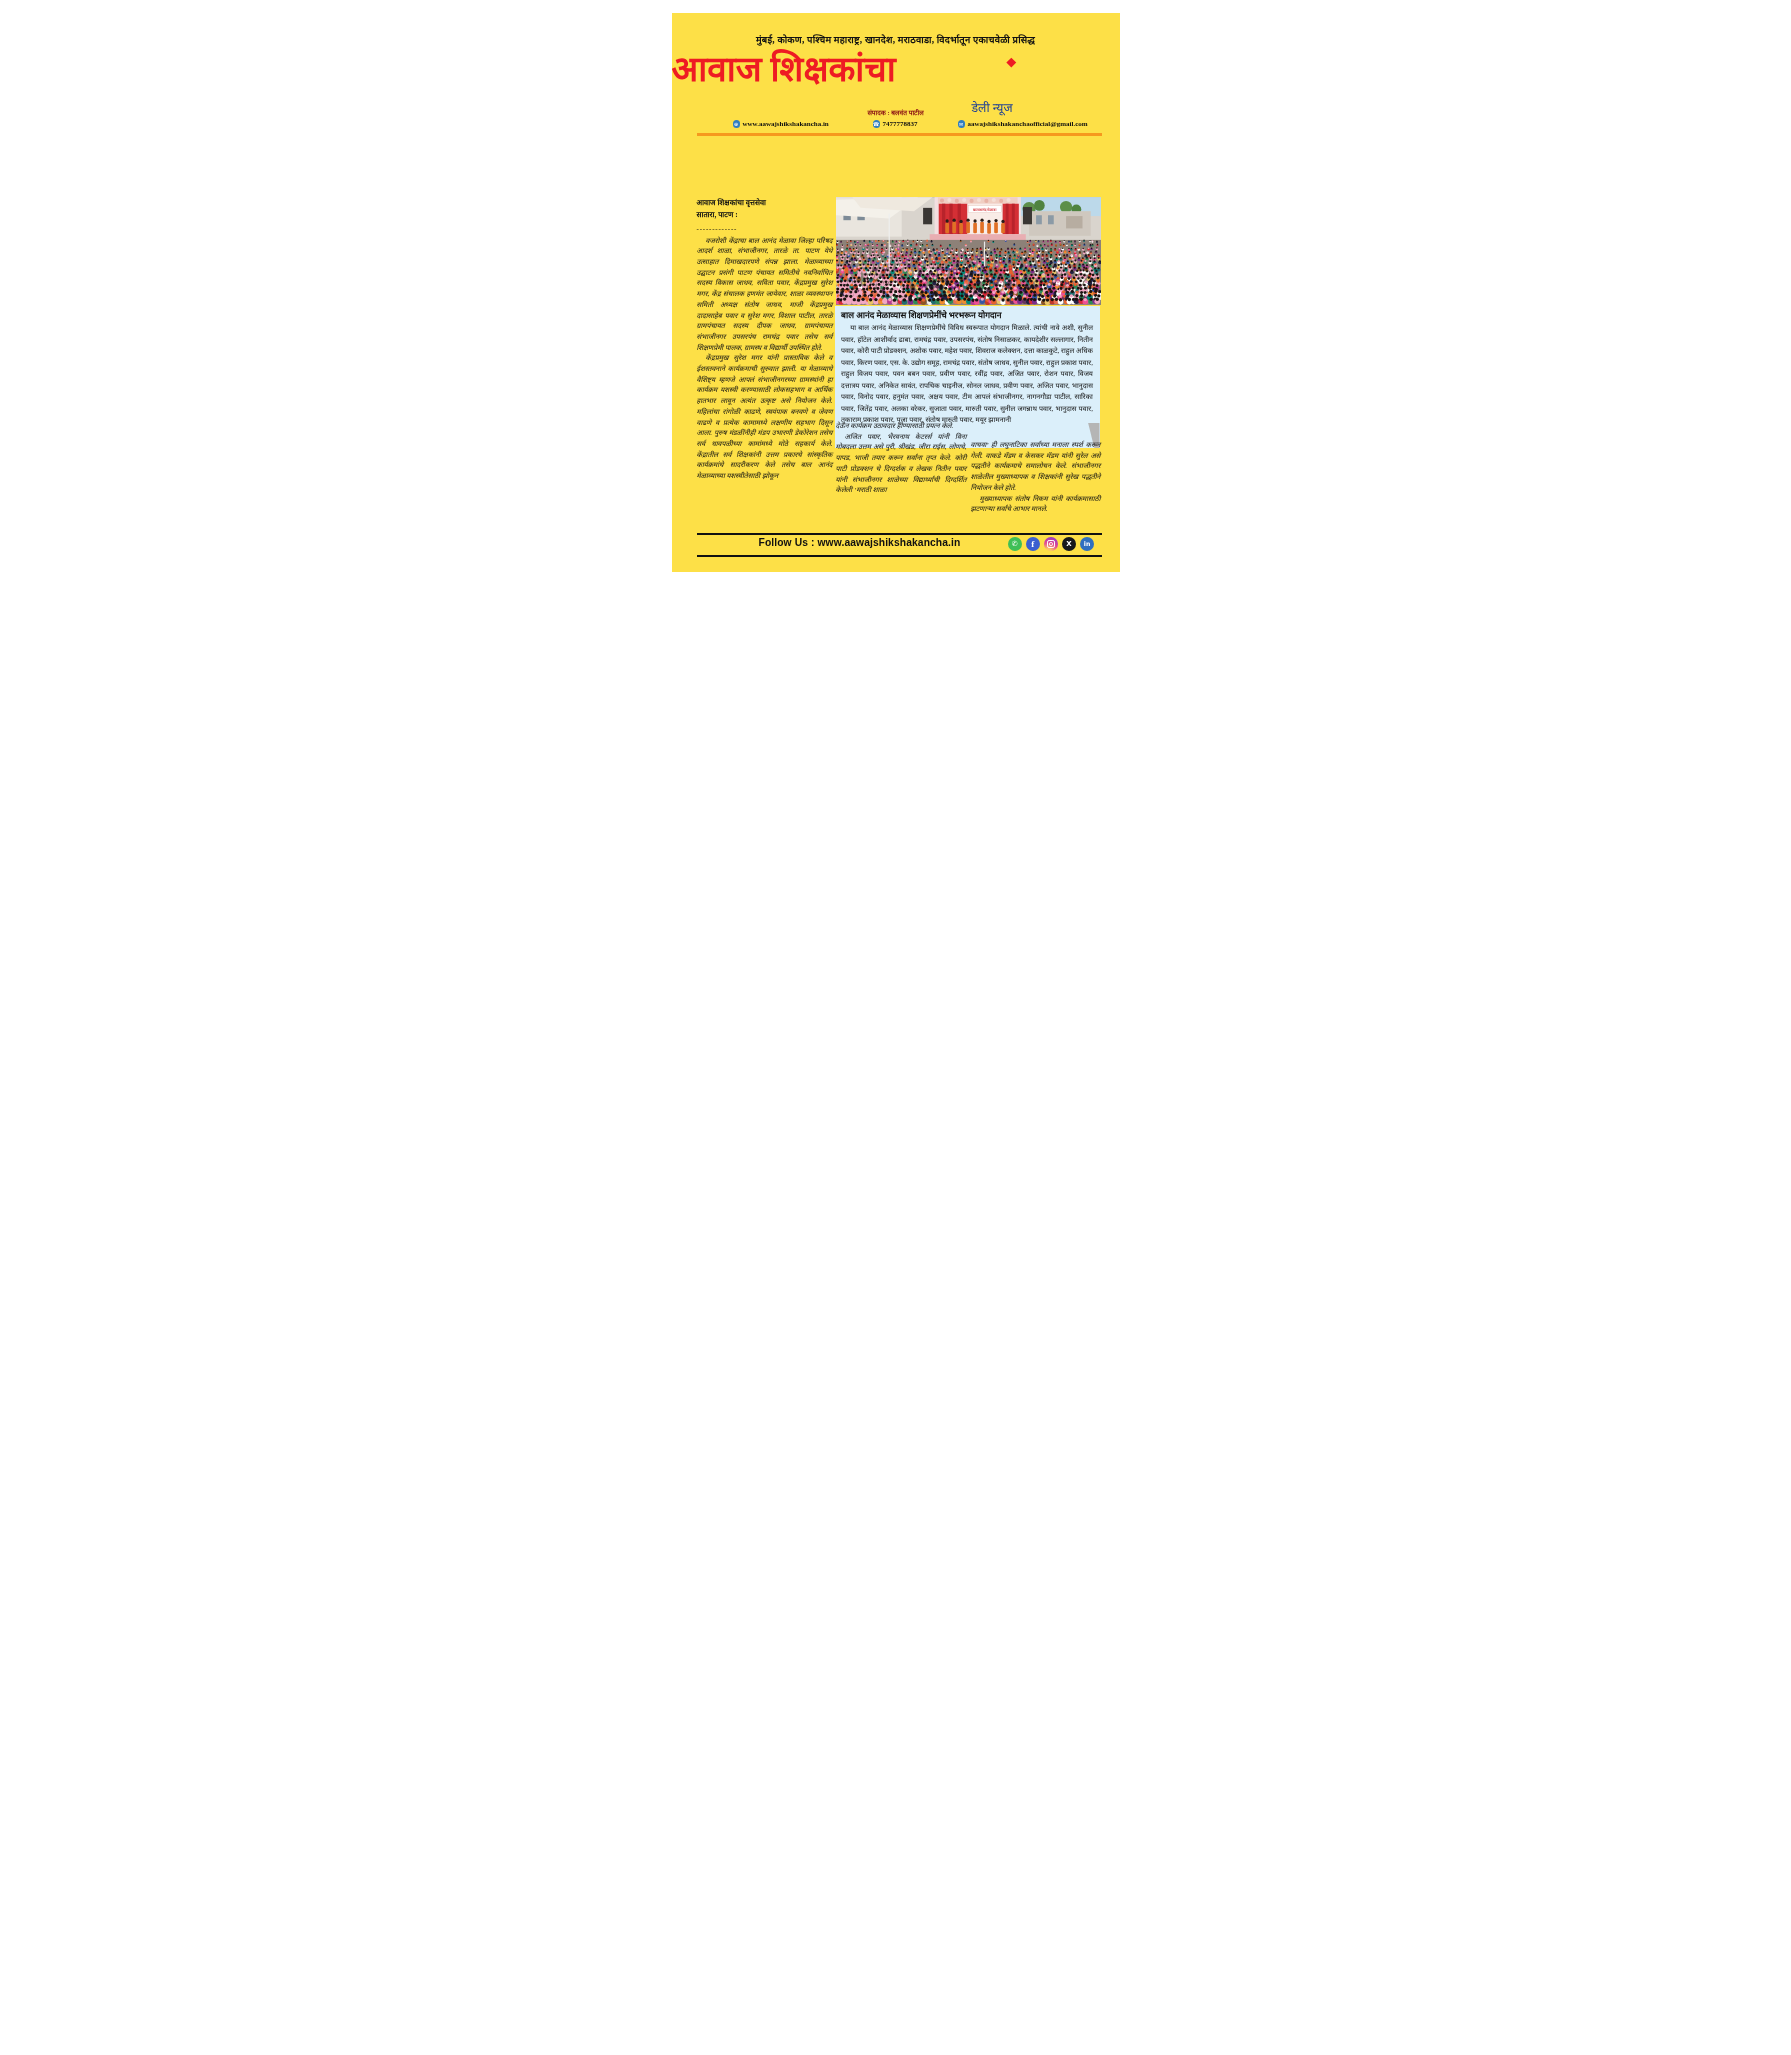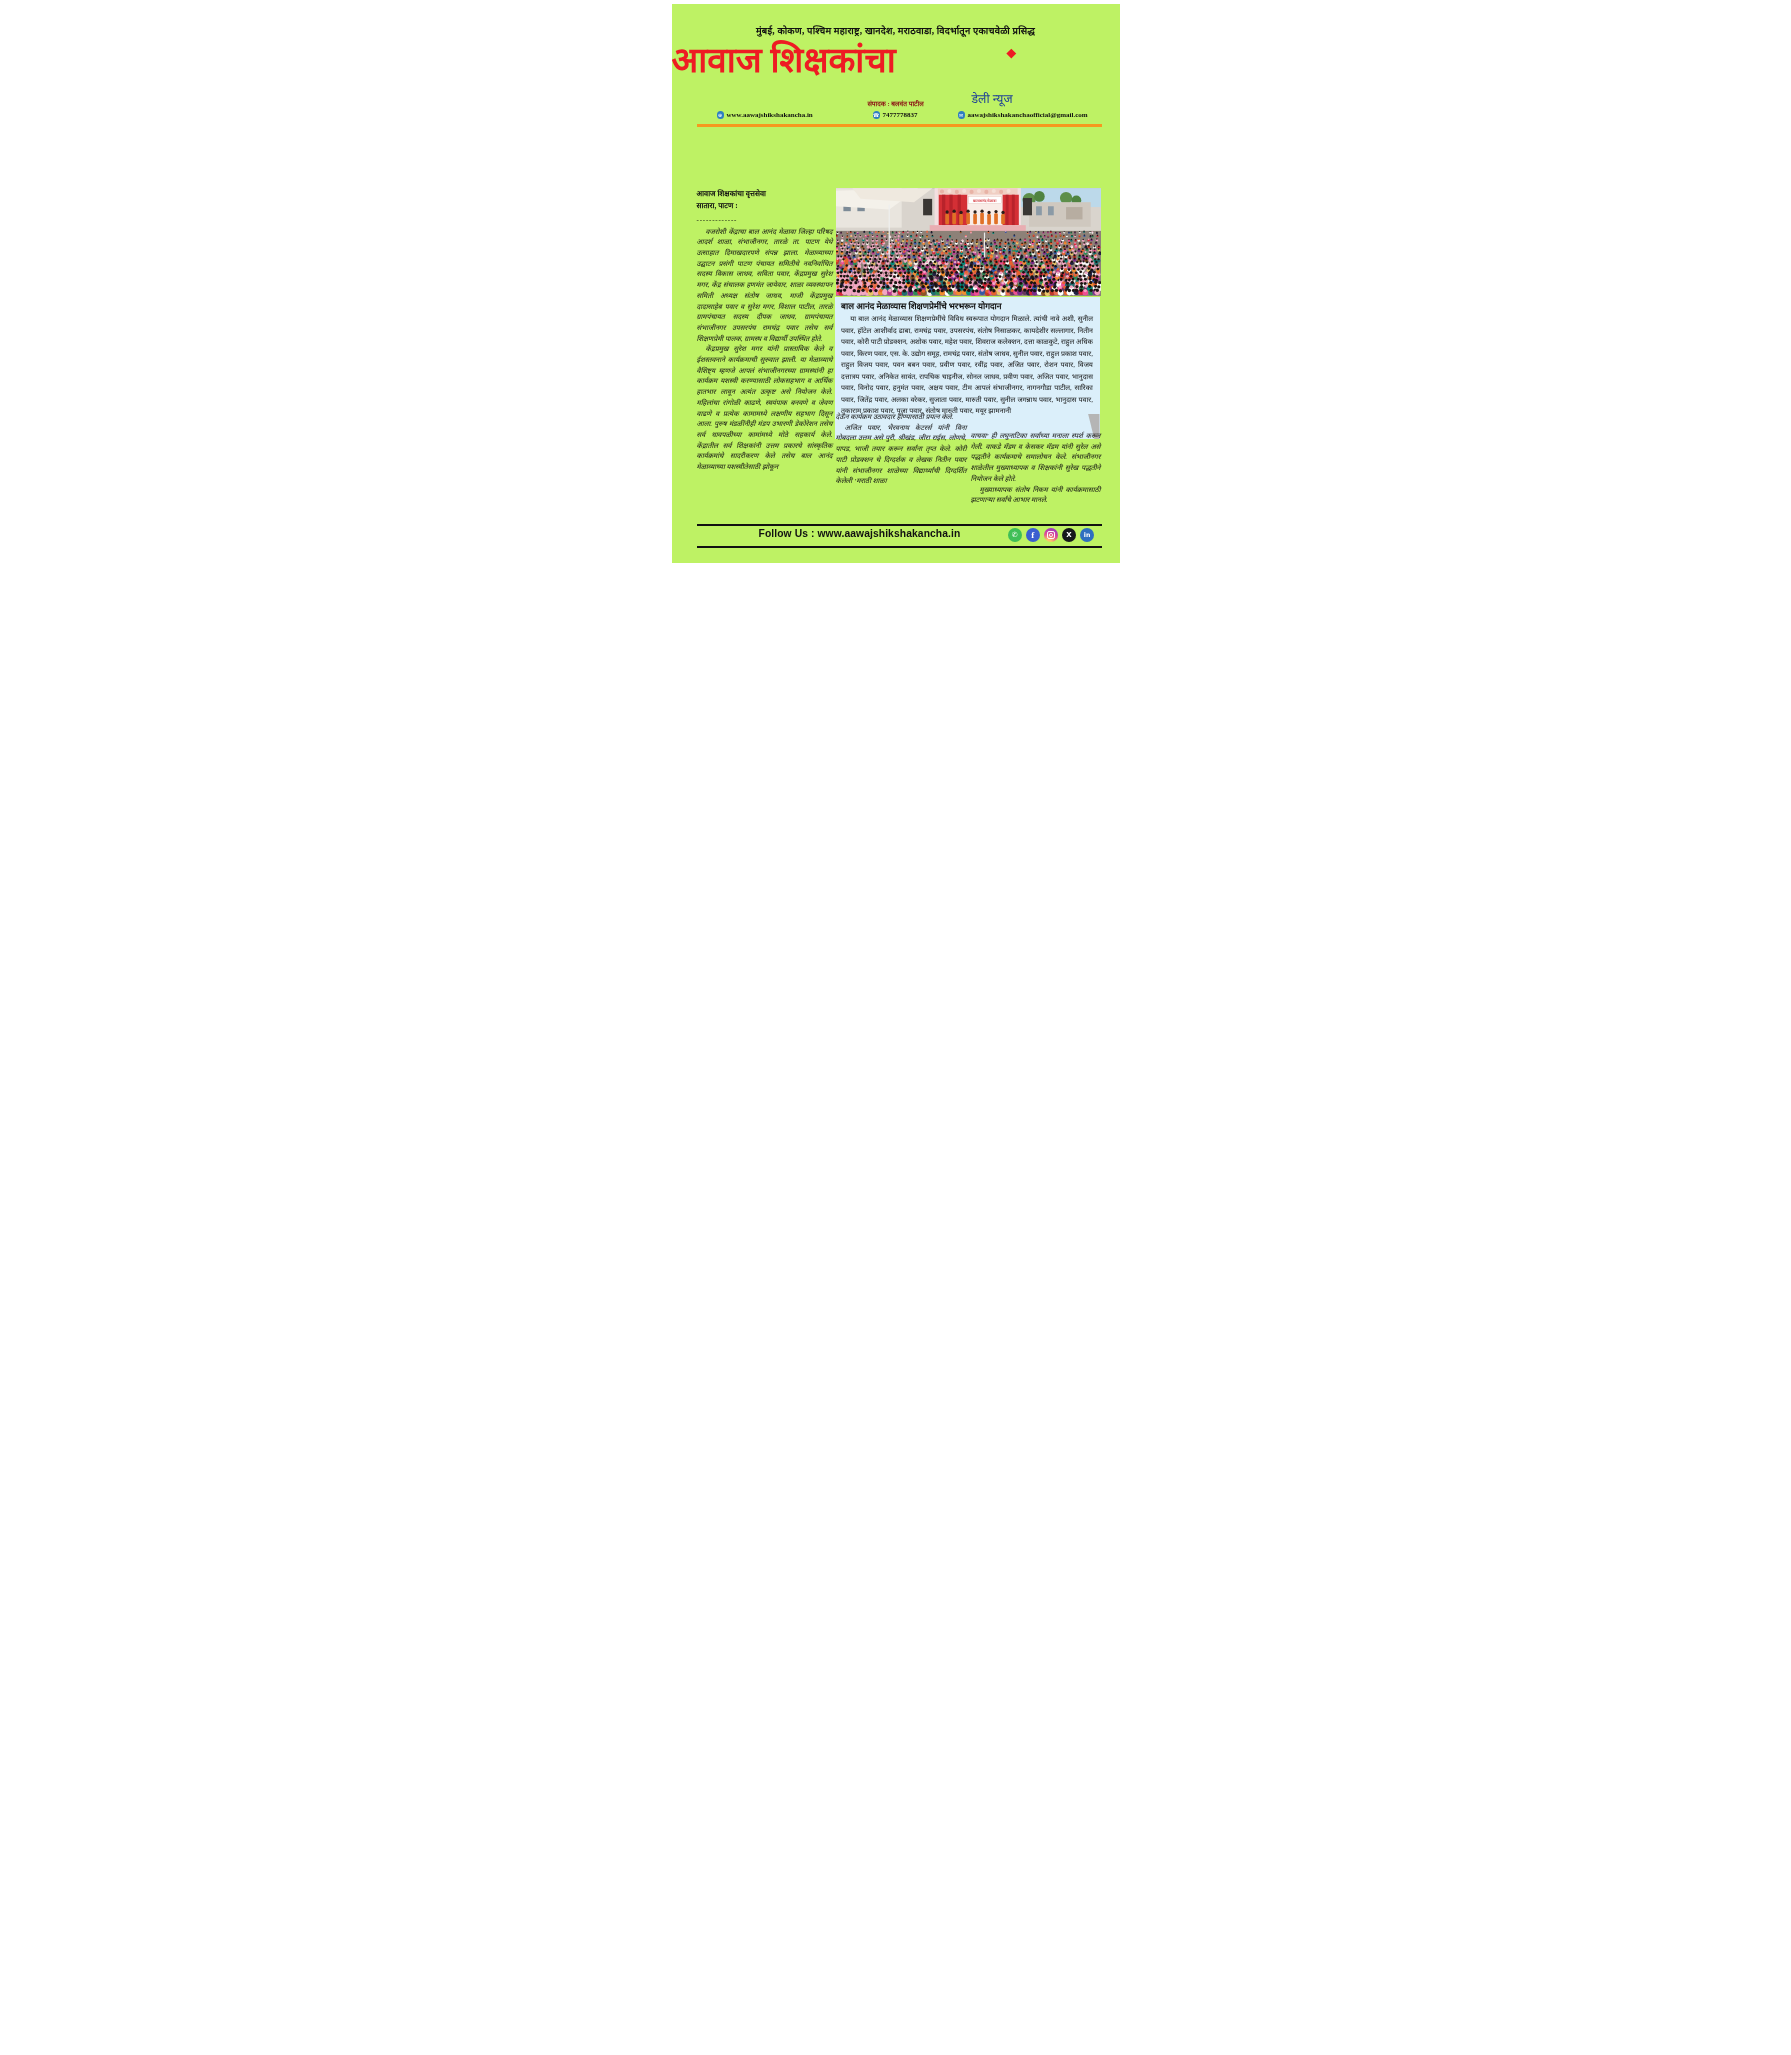--- a/index.html
+++ b/index.html
@@ -1,16 +1,16 @@
 <!DOCTYPE html>
 <html style="font-size:6.6px"><head>
 <meta charset="utf-8">
 <style>
   html,body{margin:0;padding:0;background:#ffffff;}
-  #page{position:relative;width:448px;height:559px;margin:4px auto;background:#bef264;overflow:hidden;
+  #page{position:relative;width:448px;height:559px;margin:13px auto;background:#fde047;overflow:hidden;
         font-family:"Liberation Serif","DejaVu Serif",serif;color:#111;}
   
   .tagline{position:absolute;top:20px;left:0;width:100%;text-align:center;
            font-size:9.5px;font-weight:700;letter-spacing:0.2px;}
   .main-title{position:absolute;top:35px;left:0;width:100%;text-align:left;
               font-size:35px;line-height:1.25;font-weight:700;color:#ee1b23;}
   .diamond{position:absolute;top:46px;left:336px;width:6.6px;height:6.6px;background:#ee1b23;
            transform:rotate(45deg);}
   .editor-line{position:absolute;top:95px;left:0;width:100%;text-align:center;
                font-size:6.6px;font-weight:700;color:#8b1214;}
@@ -68,21 +68,21 @@
 
 <div id="page">
 
   <div class="tagline">मुंबई, कोकण, पश्चिम महाराष्ट्र, खानदेश, मराठवाडा, विदर्भातून एकाचवेळी प्रसिद्ध</div>
   <div class="main-title">आवाज शिक्षकांचा</div>
   <div class="diamond"></div>
   <div class="editor-line">संपादक : बलवंत पाटील</div>
   <div class="brand-sub">डेली न्यूज</div>
 
   <div class="contact">
-    <div class="contact-item" style="left:20px;">
+    <div class="contact-item" style="left:36px;">
       <span class="c-ic">⊕</span>
       <span>www.aawajshikshakancha.in</span>
     </div>
     <div class="contact-item" style="left:176px;">
       <span class="c-ic">☎</span>
       <span>7477778837</span>
     </div>
     <div class="contact-item" style="left:261px;">
       <span class="c-ic">✉</span>
       <span>aawajshikshakanchaofficial@gmail.com</span>

